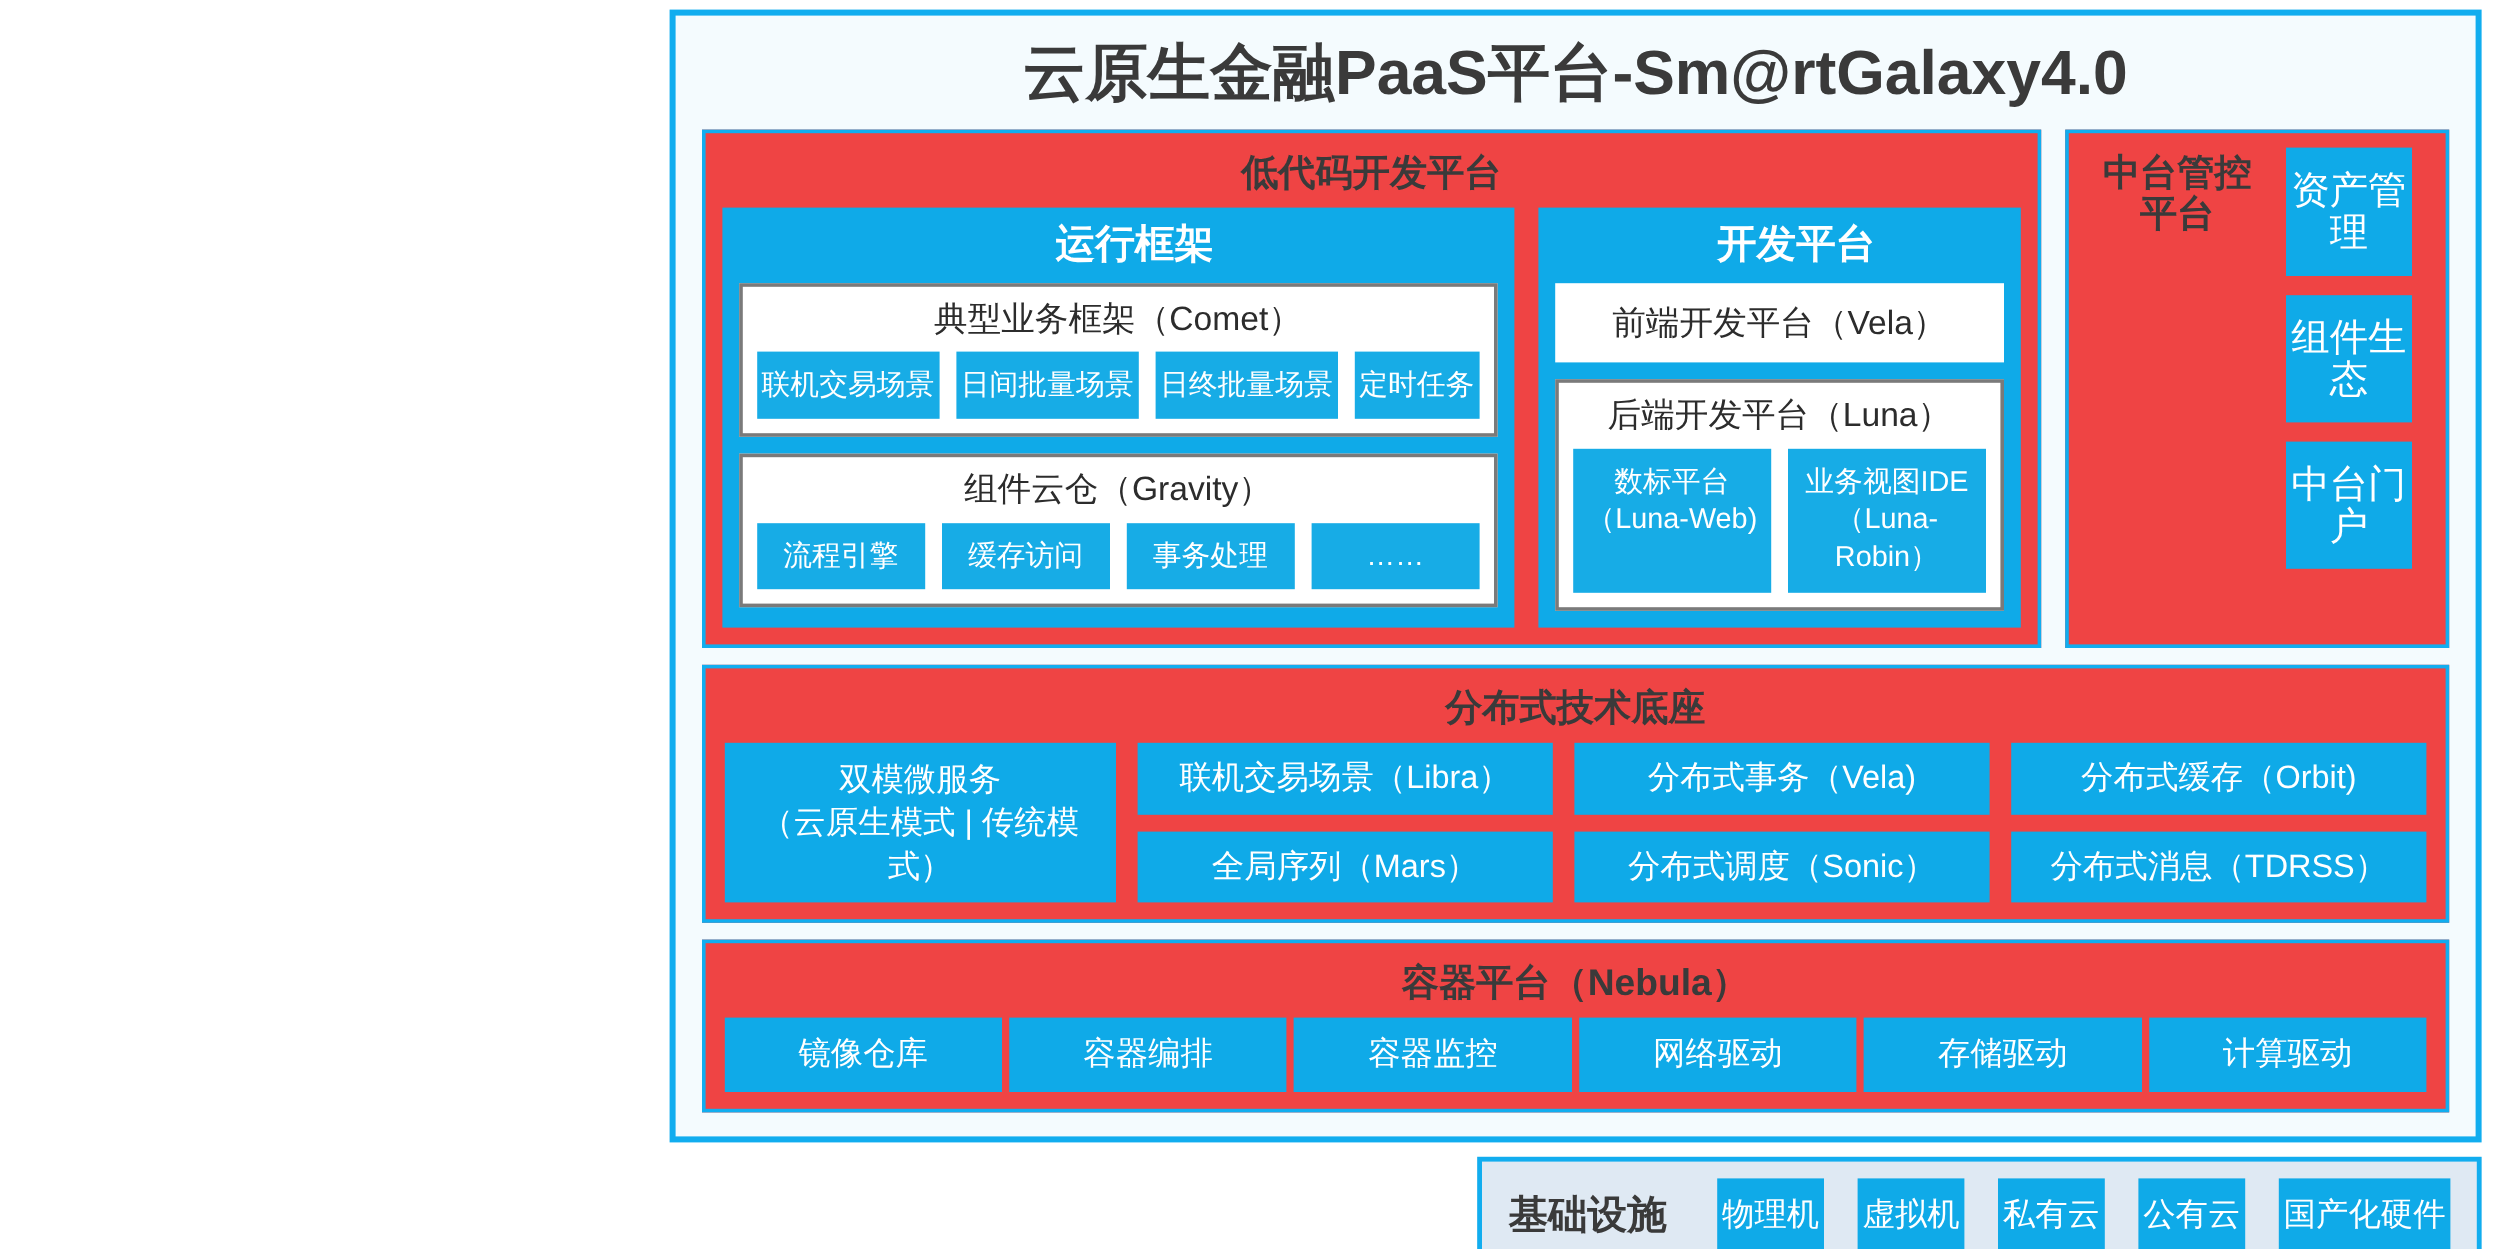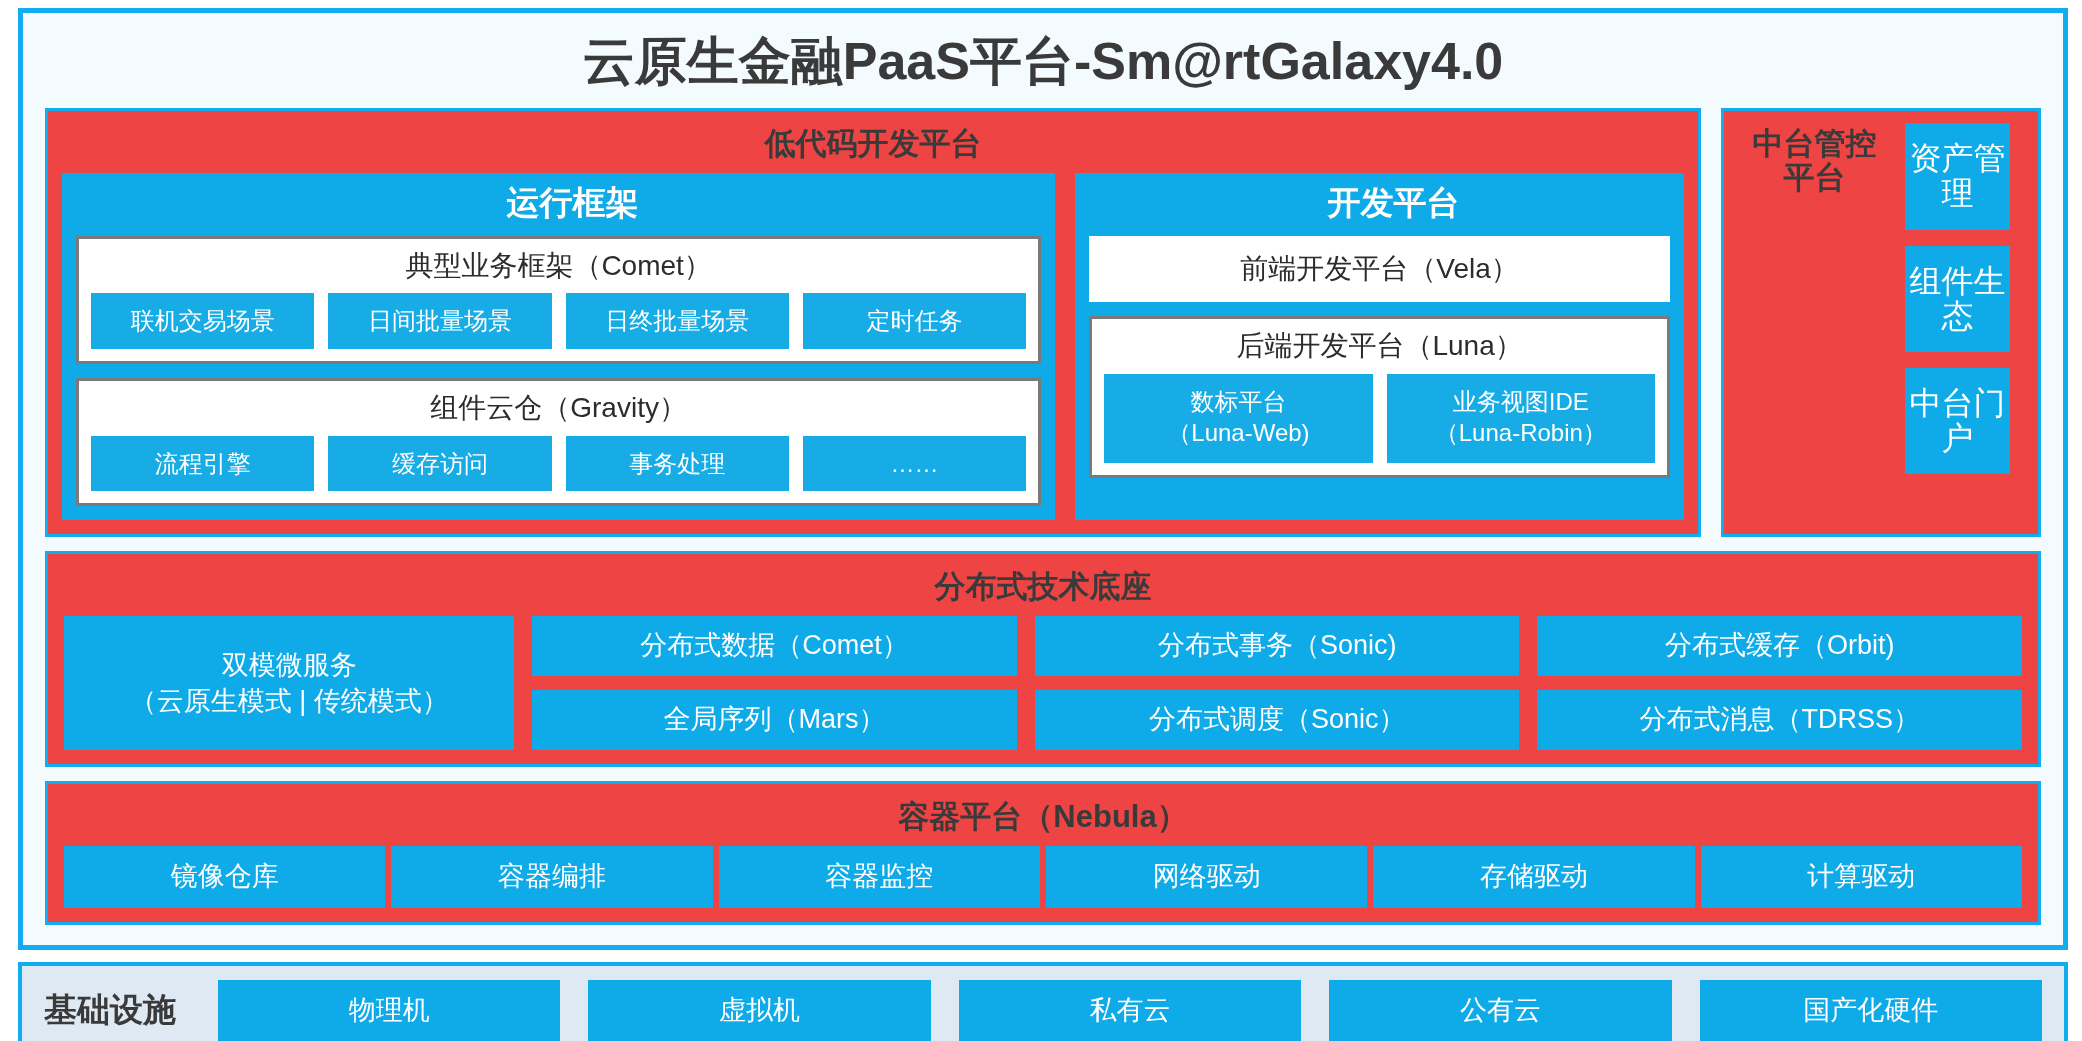--- a/index.html
+++ b/index.html
@@ -11,25 +11,26 @@
     font-family: "Liberation Sans", "DejaVu Sans", sans-serif;
     width: 2082px;
     height: 1041px;
     overflow: hidden;
   }
 
   .page {
     width: 2082px;
     height: 1041px;
     box-sizing: border-box;
-    padding: 8px 14px 10px 18px;
+    padding: 8px 14px 10px 8px;
     display: flex;
     flex-direction: column;
     gap: 12px;
     background: #ffffff;
+    align-items: flex-end;
   }
 
   
   .main-frame {
     flex: 1 1 auto;
     box-sizing: border-box;
     border: 5px solid #11ADEF;
     background: #F4FBFE;
     padding: 10px 22px 20px 22px;
     display: flex;
@@ -347,26 +348,26 @@
       <div class="dist-grid">
 
         <div class="dist-col-wide">
           <div class="dist-big">
             <span>双模微服务</span>
             <span>（云原生模式 | 传统模式）</span>
           </div>
         </div>
 
         <div class="dist-col">
-          <div class="dist-cell">分布式数据（Comet）</div>
+          <div class="dist-cell">联机交易场景（Libra）</div>
           <div class="dist-cell">全局序列（Mars）</div>
         </div>
 
         <div class="dist-col">
-          <div class="dist-cell">分布式事务（Sonic)</div>
+          <div class="dist-cell">分布式事务（Vela)</div>
           <div class="dist-cell">分布式调度（Sonic）</div>
         </div>
 
         <div class="dist-col">
           <div class="dist-cell">分布式缓存（Orbit)</div>
           <div class="dist-cell">分布式消息（TDRSS）</div>
         </div>
 
       </div>
     </div>

